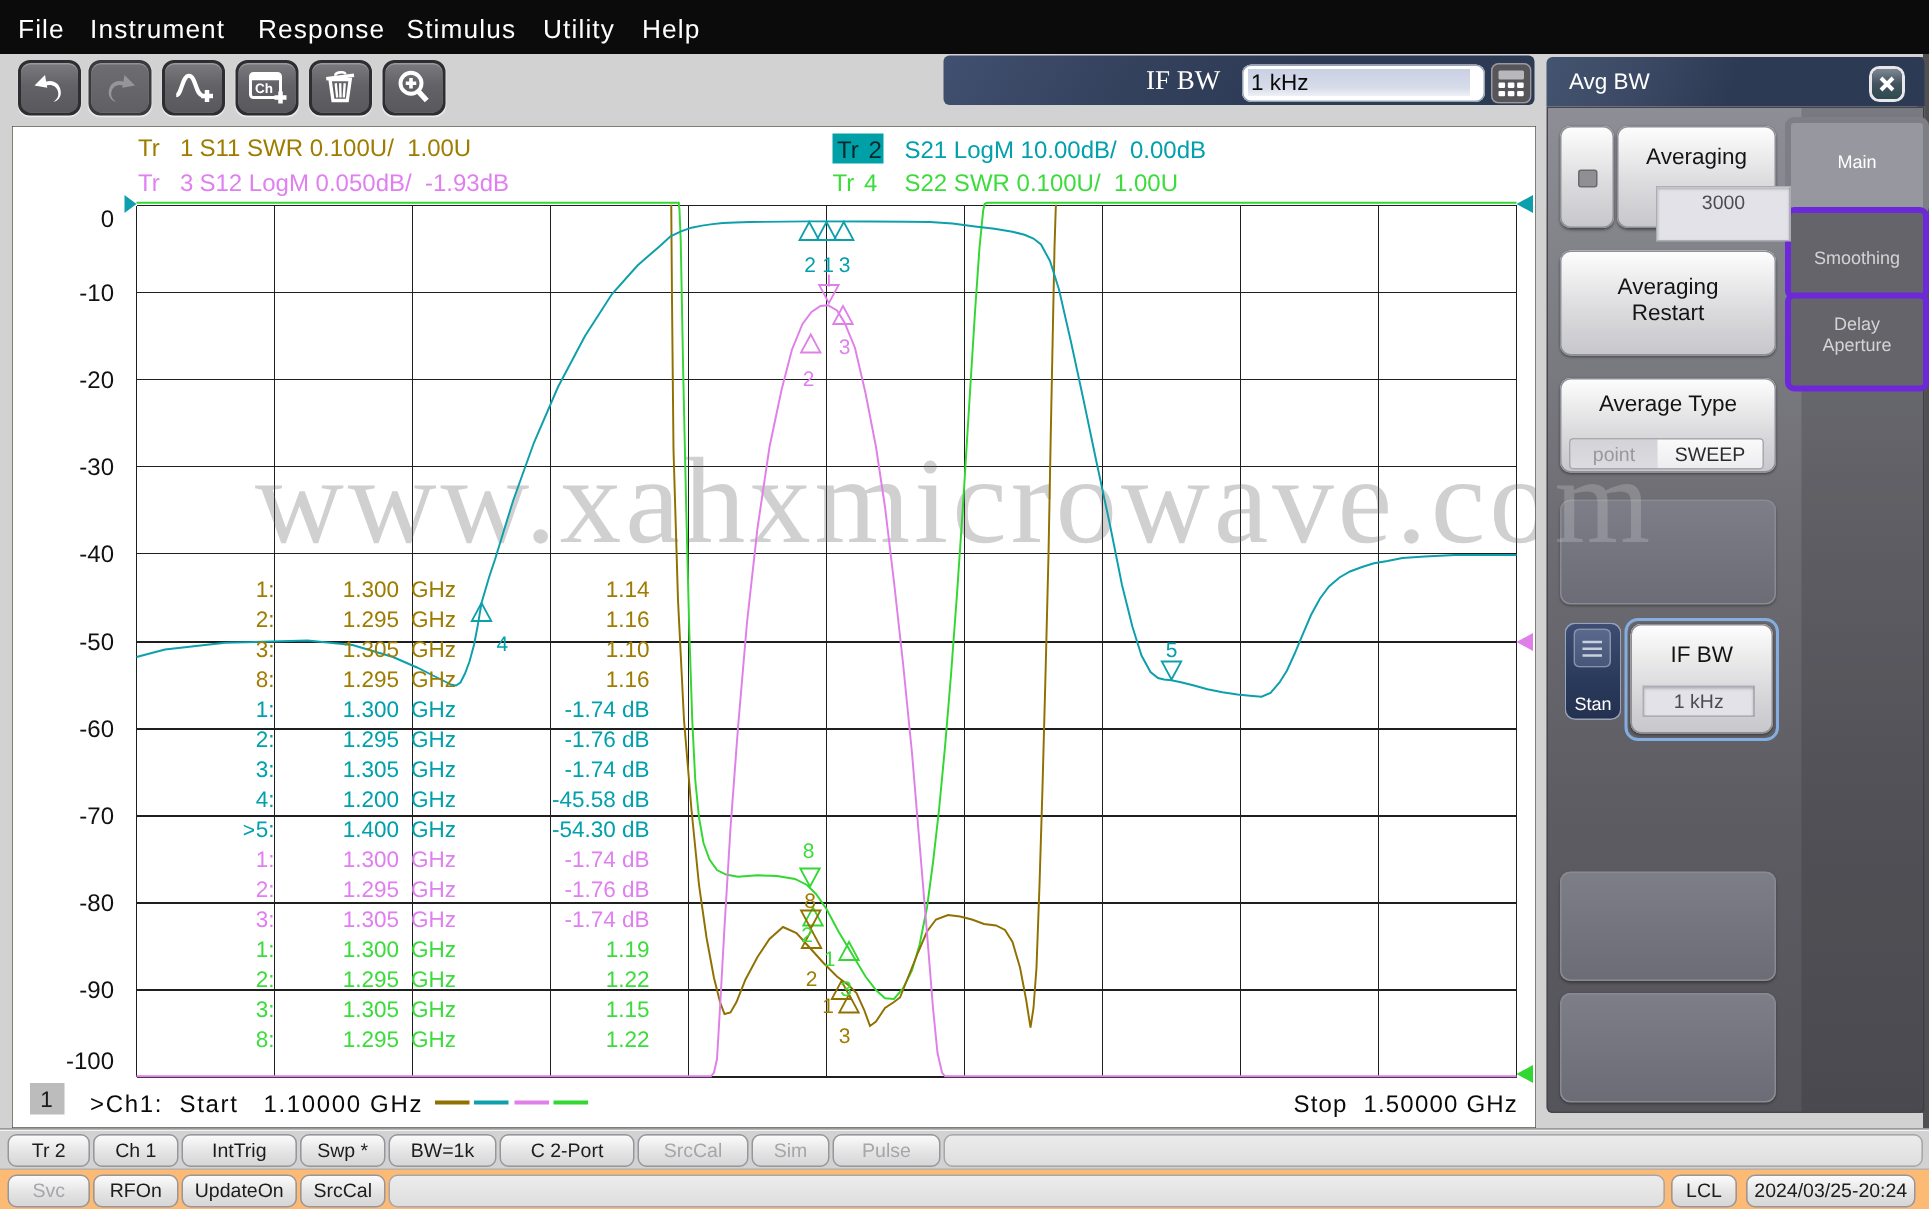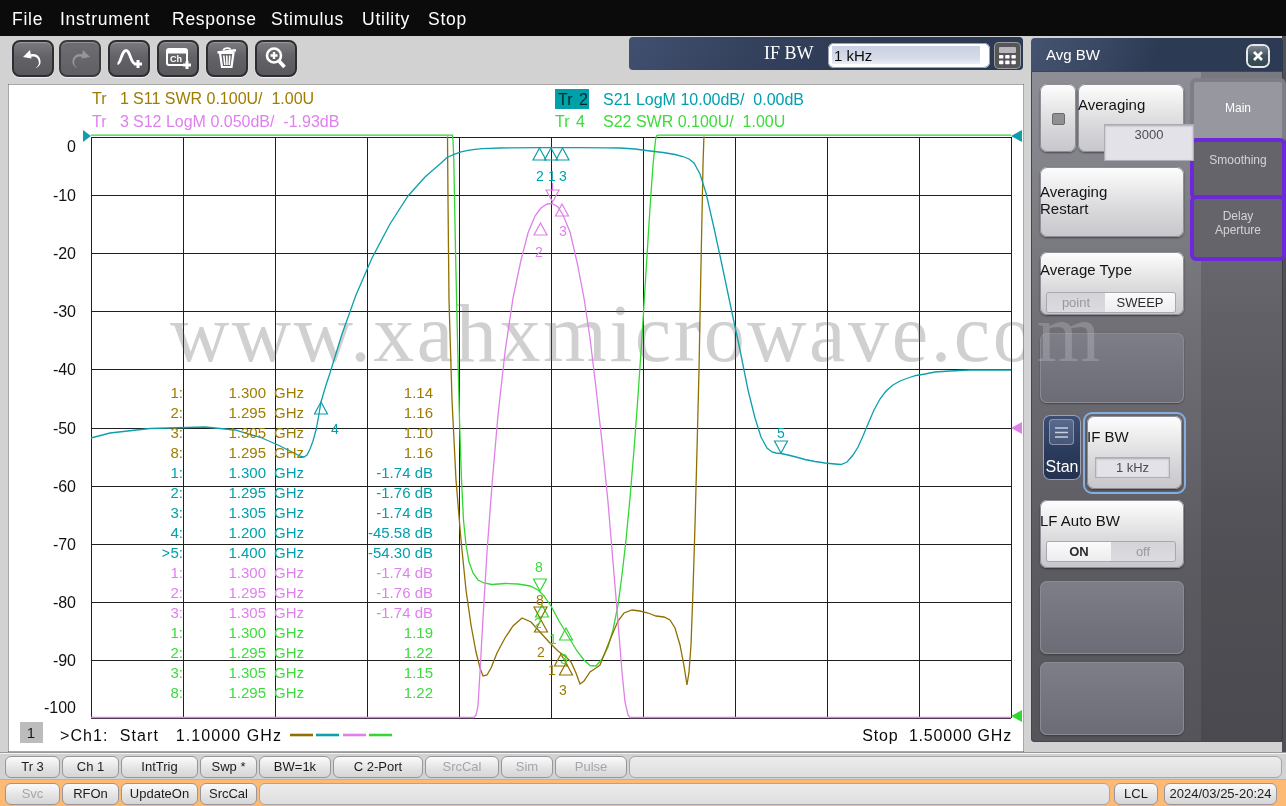--- a/index.html
+++ b/index.html
@@ -16,21 +16,21 @@
 #ifbwfield{position:absolute;left:199px;top:6px;width:162px;height:25px;background:#fff;border-radius:6px;box-shadow:inset 0 0 0 1px #9aa2b8}
 #ifbwfield .inner{position:absolute;left:4px;top:3px;right:10px;bottom:4px;background:linear-gradient(#c9d0e2,#d7dcea 70%,#eef0f6)}
 #ifbwfield .txt{position:absolute;left:6px;top:4px;font-size:15px;color:#0a0a0a}
 #keypad{position:absolute;left:365px;top:5px;width:27px;height:27px;border-radius:5px;background:#56565a;box-shadow:inset 0 0 0 1px #9a9a9e}
 
 #panel{left:1031px;top:38px;width:255px;height:704px}
 #ptitle{position:absolute;left:0;top:0;width:252px;height:33px;background:linear-gradient(110deg,#44536f 0%,#3b4964 25%,#2c3a54 50%);border-radius:4px 4px 0 0;color:#fff;font-size:15px}
 #pbody{position:absolute;left:0;top:33px;width:252px;height:671px;background:linear-gradient(#8e8e96,#6e6e74 40%,#5c5c62 70%,#54545a);border-radius:0 0 4px 4px;box-shadow:inset 0 0 0 1px #46464a}
 #pclose{position:absolute;left:217px;top:8px;width:20px;height:20px;border-radius:5px;background:linear-gradient(#7e8894,#43525e 50%,#2f4a50);box-shadow:0 0 0 2px #e8e8ea}
 .pbtn{position:absolute;border-radius:7px;background:linear-gradient(#fefefe,#dcdcde 55%,#c6c6cc);box-shadow:inset 0 0 0 1px #8e8e96,0 1px 2px rgba(0,0,0,.45);color:#141414}
-.pbtn .cap{position:absolute;width:100%;font-size:15px}
+.pbtn .cap{position:absolute;width:100%;text-align:center;font-size:15px}
 .vbox{position:absolute;background:#e2e2e8;box-shadow:inset 0 1px 2px rgba(0,0,0,.25),0 0 0 1px #adadb5;color:#4c4c50;font-size:13px;text-align:center}
 .pdis{position:absolute;border-radius:7px;background:linear-gradient(#7e7e88,#73737d 60%,#6c6c76);box-shadow:inset 0 0 0 1px #8a8a92,0 1px 2px rgba(0,0,0,.35)}
 .tab{position:absolute;left:159px;width:88px;background:#64646a;color:#d4d4d6;font-size:12px;text-align:center;border:4px solid #6d28d9;border-radius:6px;}
 
 .seg{position:absolute;display:flex;box-shadow:0 0 0 1px #a8a8b0;border-radius:2px;overflow:hidden;font-size:13px}
 .seg .on{background:linear-gradient(#fafafa,#ededf0);color:#2a2a2e;text-align:center}
 .seg .off{background:linear-gradient(#d4d4d8,#dcdce0);color:#98989e;text-align:center}
 
 #sb1{left:0;top:752px;width:1286px;height:27px;background:#d2d2d2;border-top:1px solid #9a9a9a;box-shadow:inset 0 1px 0 #f2f2f2}
 #sb2{left:0;top:779px;width:1286px;height:27px;background:#fdba74;border-top:1px solid #b4b4b4}
@@ -41,21 +41,21 @@
 #wmghost{left:1031px;top:287px;width:80px;height:90px;overflow:hidden;z-index:60}
 #wmghost span{position:absolute;left:-861px;top:0;color:rgba(215,215,220,.25);font-family:"Liberation Serif",serif;font-size:82px;letter-spacing:2.6px;white-space:nowrap}
 </style></head>
 <body>
 <div class="abs" id="menubar">
   <span style="left:12px">File</span>
   <span style="left:60px">Instrument</span>
   <span style="left:172px">Response</span>
   <span style="left:271px">Stimulus</span>
   <span style="left:362px">Utility</span>
-  <span style="left:428px">Stop</span>
+  <span style="left:428px">Help</span>
 </div>
 
 <div class="abs" id="toolbar">
   <div class="tbtn" style="left:12px">
     <svg width="38" height="33" viewBox="0 0 38 33">
         <path d="M16 8 L17.5 16.5 L9 15 Z" fill="#fff"></path>
         <path d="M14.5 13.5 C20 10,26 13,26.5 19 C27 23,24 25.5,21.5 26 C24.5 24,25.5 21.5,24.5 18.5 C23.5 15,19.5 13.5,15.5 15.5 Z" fill="#fff"></path>
       </svg>
   </div>
   <div class="tbtn" style="left:59px;background:linear-gradient(#6e6e72,#606064);border-color:#3a3a3e">
@@ -296,21 +296,21 @@
       <span style="position:absolute;left:15px;top:8px">Avg BW</span>
     </div>
   <div id="pclose"><svg width="20" height="20" viewBox="0 0 20 20">
         <path d="M6 6 L14 14 M14 6 L6 14" stroke="#fff" stroke-width="2.6"></path>
       </svg></div>
 
   <div class="tab" style="top:40px;height:58px;background:#97979f;color:#fff;border-color:#7e7e86">
       <div style="margin-top:19px">Main</div>
     </div>
   <div class="tab" style="top:100px;height:54px">
-      <div style="margin-top:11px">Smoothing</div>
+      <div style="margin-top:23px">Smoothing</div>
     </div>
   <div class="tab" style="top:157px;height:58px">
       <div style="margin-top:10px">Delay<br>Aperture</div>
     </div>
 
   <div class="pbtn" style="left:9px;top:46px;width:36px;height:68px">
       <div style="position:absolute;left:18px;top:29px;width:11px;height:10px;background:#909094;border:1px solid #6a6a6e;border-radius:2px;margin-left:-6px"></div>
     </div>
   <div class="pbtn" style="left:47px;top:46px;width:106px;height:68px">
       <div class="cap" style="top:12px">Averaging</div>
@@ -329,41 +329,34 @@
       </div>
     </div>
 
   <div class="pdis" style="left:9px;top:295px;width:144px;height:70px"></div>
 
   <div style="position:absolute;left:52px;top:374px;width:99px;height:78px;border:2px solid #84aee0;border-radius:9px"></div>
   <div class="pbtn" style="left:12px;top:377px;width:38px;height:65px;background:linear-gradient(#3e4e74,#2a3a5a 60%,#243050);box-shadow:inset 0 0 0 1px #9aa2b4;color:#fff">
       <div style="position:absolute;left:6px;top:4px;width:25px;height:26px;background:linear-gradient(#5a6a8e,#465678);border-radius:4px;box-shadow:inset 0 0 0 1px #8a92a8"><svg width="25" height="26">
           <path d="M6 9 h13 M6 13.5 h13 M6 18 h13" stroke="#c8d0e0" stroke-width="1.6"></path>
         </svg></div>
-      <div style="position:absolute;bottom:4px;width:100%;text-align:center;font-size:16px">Stan</div>
+      <div style="position:absolute;bottom:4px;width:100%;text-align:center;font-size:12px">Stan</div>
     </div>
   <div class="pbtn" style="left:56px;top:378px;width:95px;height:73px">
       <div class="cap" style="top:12px">IF BW</div>
       <div class="vbox" style="left:9px;top:42px;width:73px;height:19px;line-height:19px">1 kHz</div>
     </div>
 
-  <div class="pbtn" style="left:9px;top:462px;width:144px;height:68px">
-      <div class="cap" style="top:12px">LF Auto BW</div>
-      <div class="seg" style="left:7px;top:42px;width:128px;height:19px">
-        <div class="on" style="width:64px;line-height:19px;font-weight:bold">ON</div>
-        <div class="off" style="width:64px;line-height:19px">off</div>
-      </div>
-    </div>
 
   <div class="pdis" style="left:9px;top:543px;width:144px;height:73px"></div>
   <div class="pdis" style="left:9px;top:624px;width:144px;height:73px"></div>
 </div>
 
 <div class="abs" id="sb1">
-  <div class="sbtn" style="left:5px;width:53px">Tr 3</div>
+  <div class="sbtn" style="left:5px;width:53px">Tr 2</div>
   <div class="sbtn" style="left:62px;width:55px">Ch 1</div>
   <div class="sbtn" style="left:121px;width:75px">IntTrig</div>
   <div class="sbtn" style="left:200px;width:55px">Swp *</div>
   <div class="sbtn" style="left:259px;width:70px">BW=1k</div>
   <div class="sbtn" style="left:333px;width:88px">C  2-Port</div>
   <div class="sbtn dis" style="left:425px;width:72px">SrcCal</div>
   <div class="sbtn dis" style="left:501px;width:50px">Sim</div>
   <div class="sbtn dis" style="left:555px;width:70px">Pulse</div>
   <div class="sslot" style="left:629px;width:651px"></div>
 </div>

